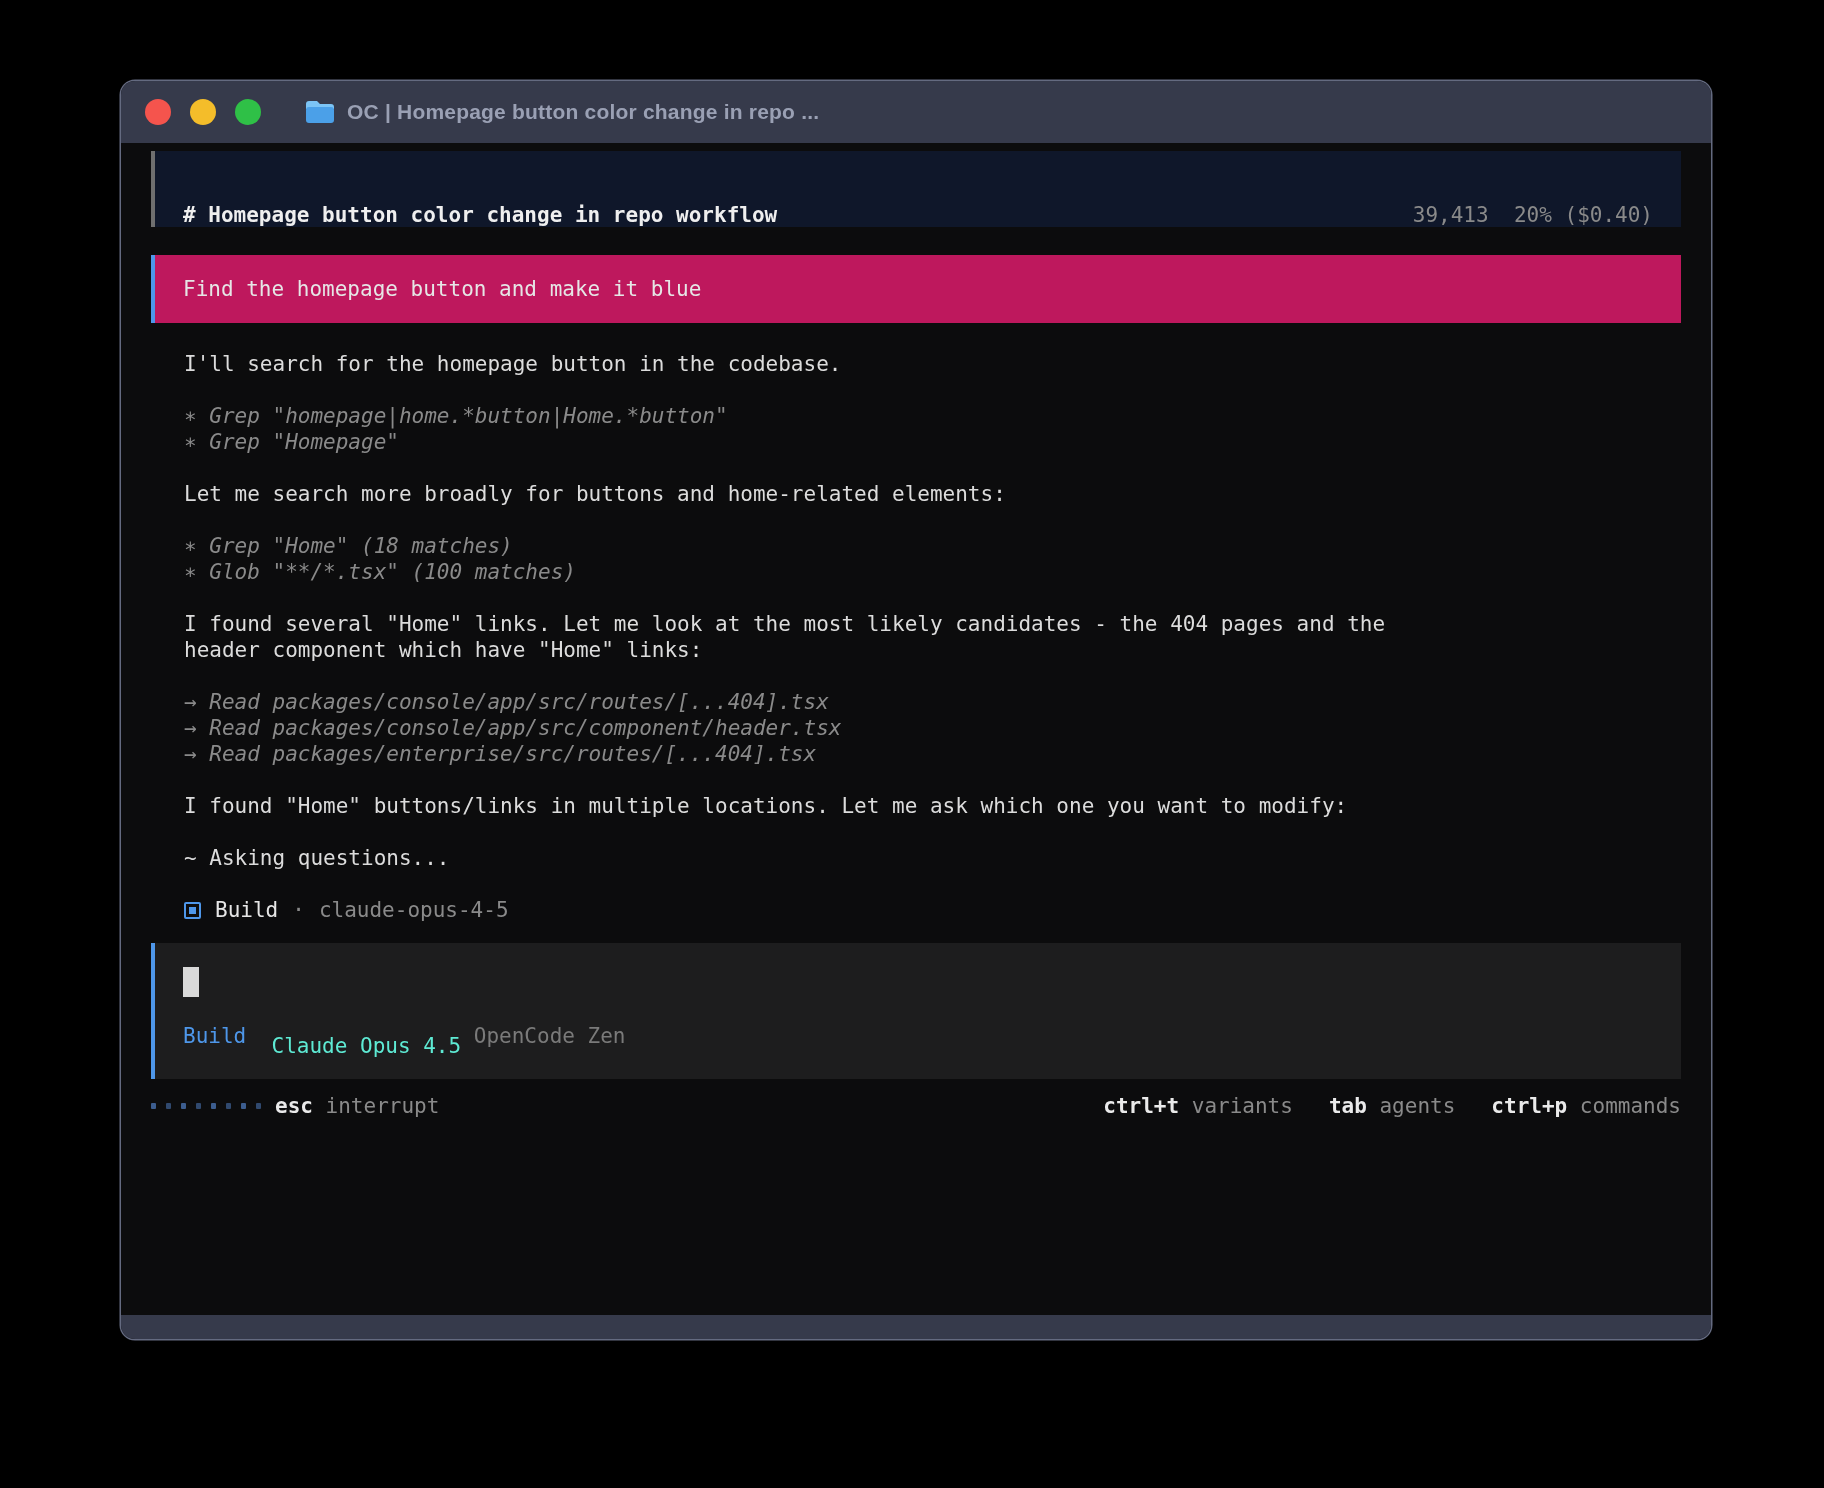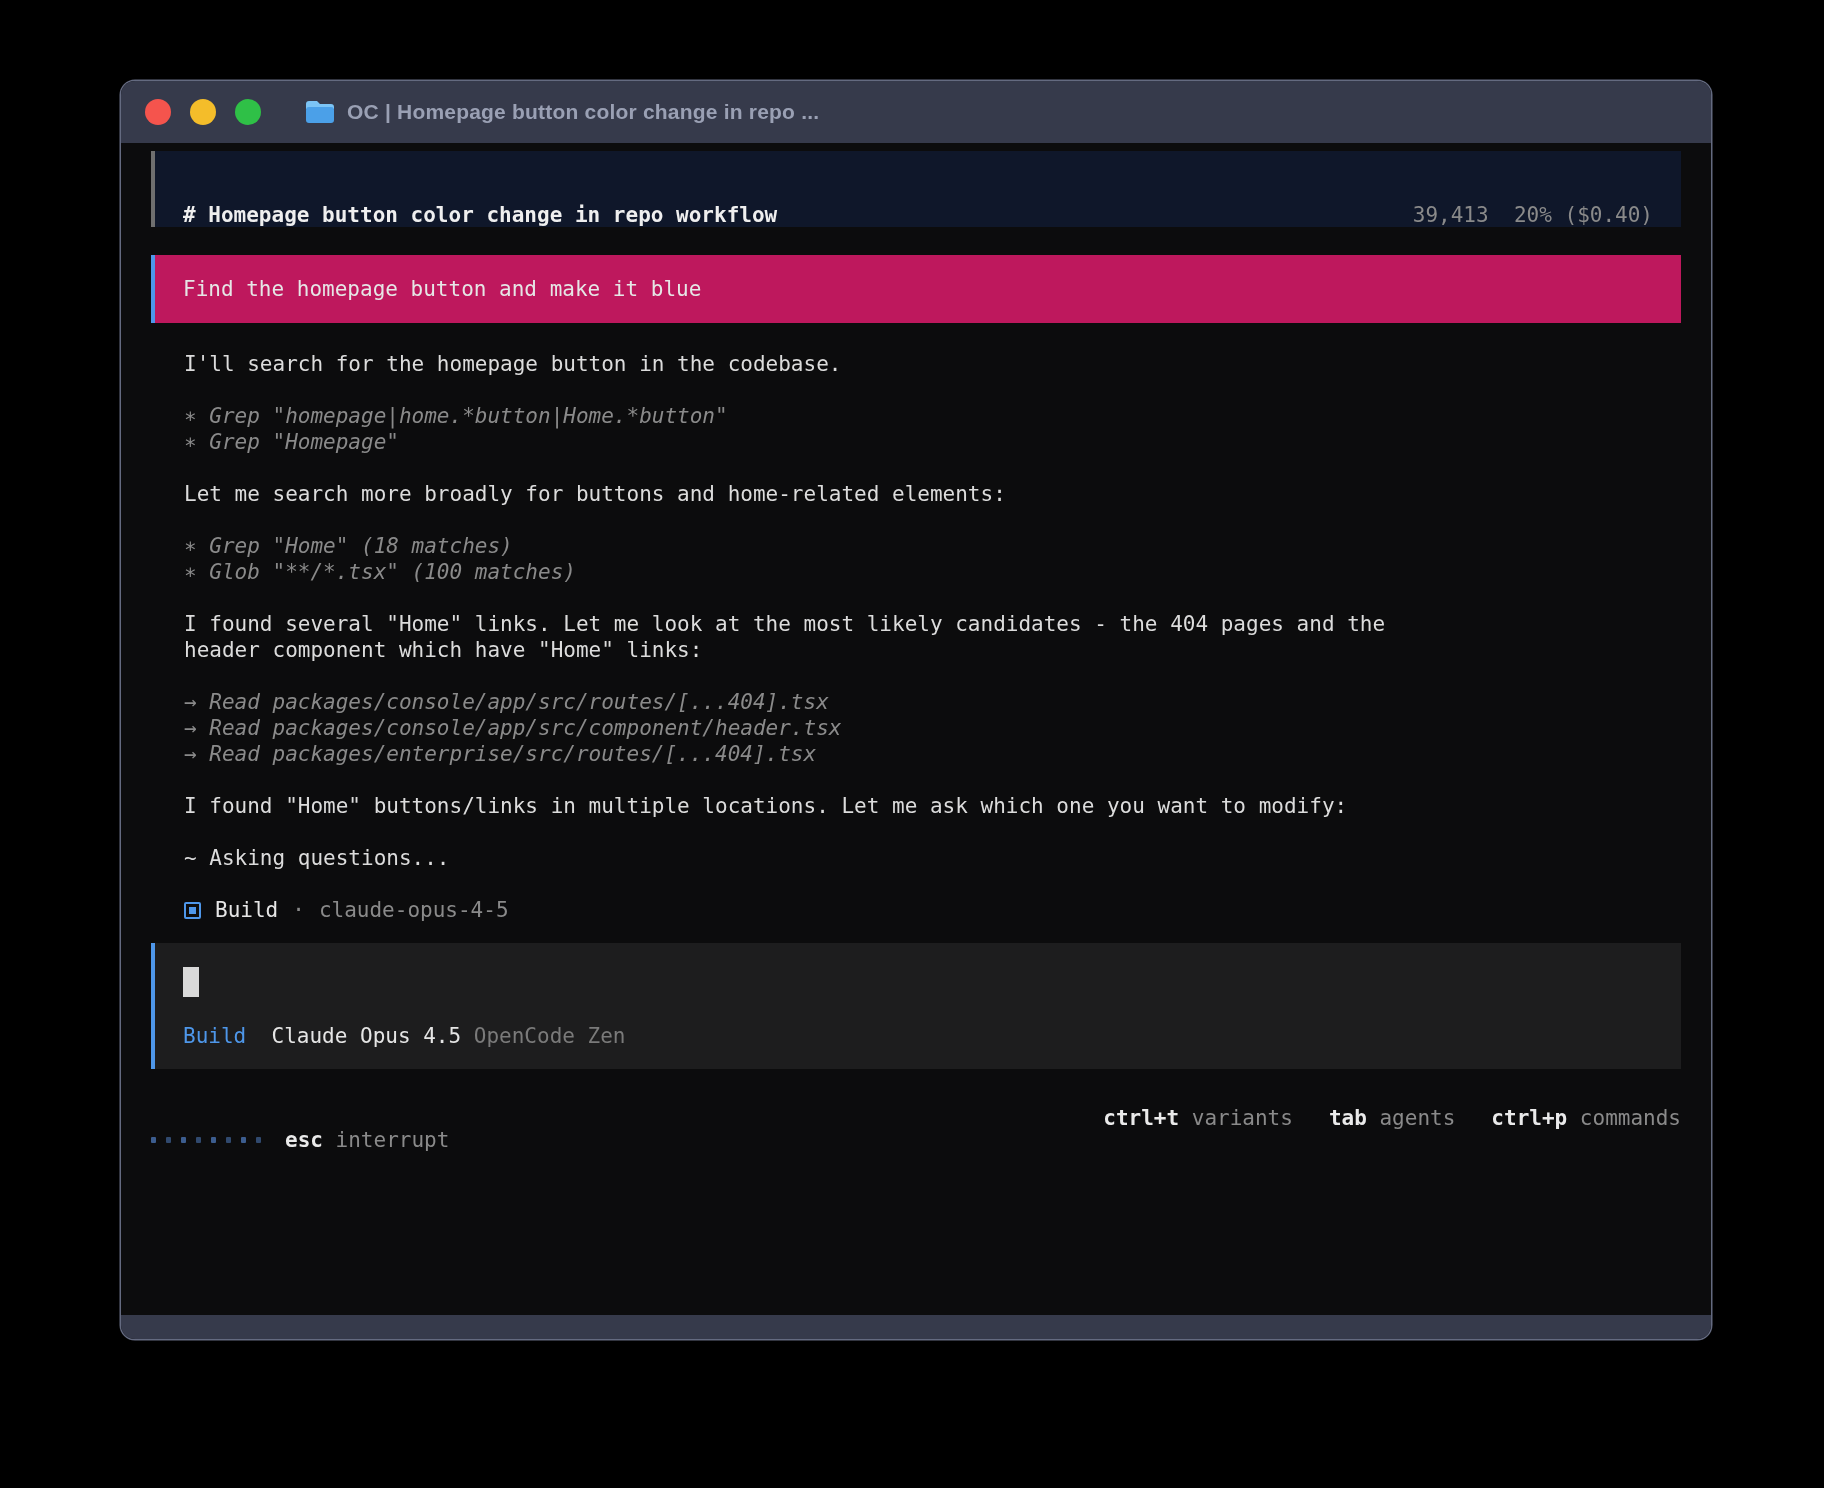--- a/index.html
+++ b/index.html
@@ -65,28 +65,28 @@
   .agent-sep  { color:#8a8a8a; }
   .agent-model{ color:#8a8a8a; white-space:pre; }
 
   .input-box {
     margin-top:20px; background:#1d1d1e; border-left:4px solid #4e97ea;
     padding:24px 28px 20px; font-size:21px;
   }
   .cursor-block { width:16px; height:30px; background:#d9d9d9; }
   .model-row { margin-top:26px; display:flex; gap:0; line-height:26px; white-space:pre; }
   .model-agent { color:#4e97ea; }
-  .model-name  { color:#e5e5e5; }
+  .model-name  { color:#5eead4;margin-top:10px; }
   .model-provider { color:#7a7a7a; }
 
   .status-row {
     margin-top:14px; display:flex; align-items:center; justify-content:space-between;
     font-size:21px; line-height:26px;
   }
-  .status-left { display:flex; align-items:center; gap:24px;margin-top:44px; }
+  .status-left { display:flex; align-items:center; gap:14px; }
   .spinner { display:flex; gap:10px; align-items:center; }
   .dot { width:5px; height:6px; border-radius:1px; background:#3c5d8f; }
   .dot:nth-child(2n){ opacity:.75; }
   .hint { white-space:pre; }
   .hint .key { color:#eaeaea; font-weight:bold; }
   .hint .lbl { color:#8a8a8a; }
   .status-right { display:flex; gap:36px; }
 </style>
 </head>
 <body>

